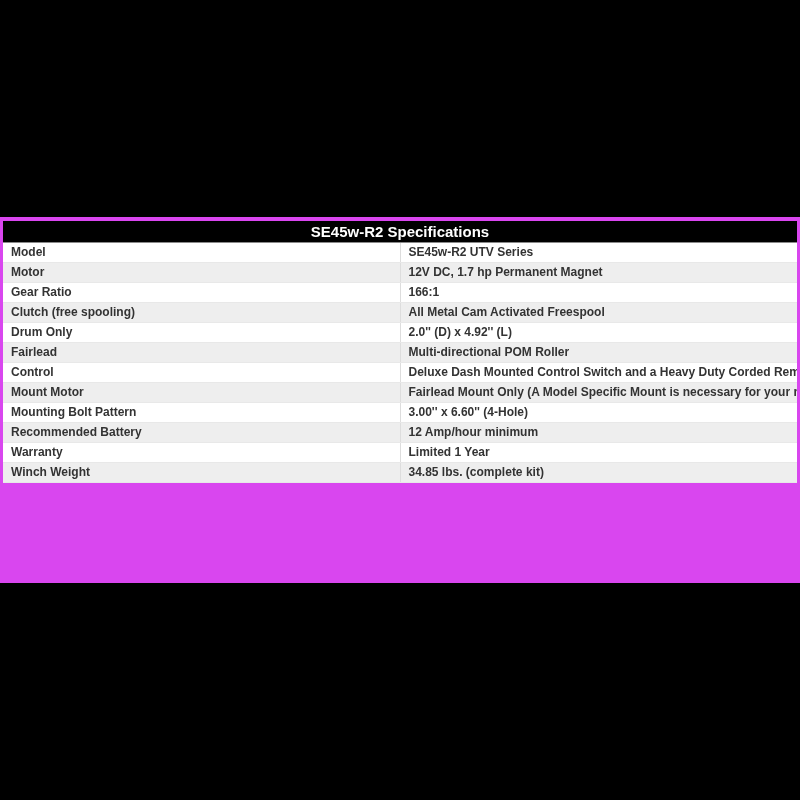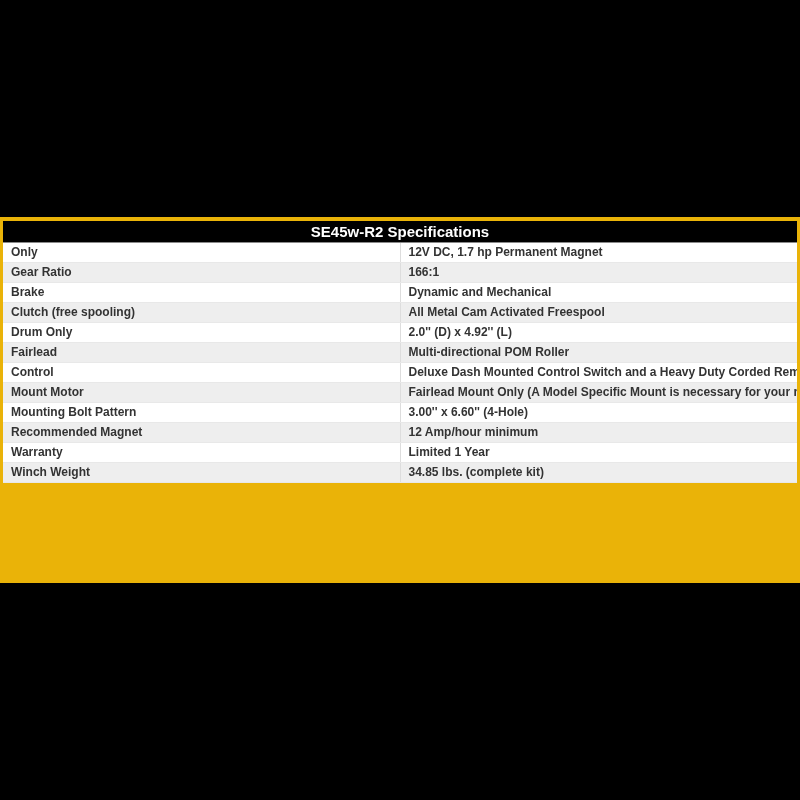--- a/index.html
+++ b/index.html
@@ -24,21 +24,21 @@
     background: #000000;
   }
   .band-top { top: 0; height: 217px; }
   .band-bottom { top: 583px; height: 217px; }
   .content-panel {
     position: absolute;
     top: 217px;
     left: 0;
     width: 800px;
     height: 366px;
-    background: #eab308;
+    background: #d946ef;
   }
   table.spec-table {
     border-collapse: collapse;
     table-layout: fixed;
     width: 794px;
     margin: 4px 3px 0 3px;
   }
   .spec-table th.title-cell {
     background: #000000;
     color: #ffffff;
@@ -79,30 +79,30 @@
 
   <div class="content-panel">
     <table class="spec-table">
       <thead>
         <tr>
           <th class="title-cell" colspan="2">SE45w-R2 Specifications</th>
         </tr>
       </thead>
       <tbody>
         <tr>
-          <td class="label-cell">Only</td>
+          <td class="label-cell">Model</td>
+          <td>SE45w-R2 UTV Series</td>
+        </tr>
+        <tr>
+          <td class="label-cell">Motor</td>
           <td>12V DC, 1.7 hp Permanent Magnet</td>
         </tr>
         <tr>
           <td class="label-cell">Gear Ratio</td>
           <td>166:1</td>
-        </tr>
-        <tr>
-          <td class="label-cell">Brake</td>
-          <td>Dynamic and Mechanical</td>
         </tr>
         <tr>
           <td class="label-cell">Clutch (free spooling)</td>
           <td>All Metal Cam Activated Freespool</td>
         </tr>
         <tr>
           <td class="label-cell">Drum Only</td>
           <td>2.0'' (D) x 4.92'' (L)</td>
         </tr>
         <tr>
@@ -115,21 +115,21 @@
         </tr>
         <tr>
           <td class="label-cell">Mount Motor</td>
           <td>Fairlead Mount Only (A Model Specific Mount is necessary for your make and model UTV)</td>
         </tr>
         <tr>
           <td class="label-cell">Mounting Bolt Pattern</td>
           <td>3.00'' x 6.60'' (4-Hole)</td>
         </tr>
         <tr>
-          <td class="label-cell">Recommended Magnet</td>
+          <td class="label-cell">Recommended Battery</td>
           <td>12 Amp/hour minimum</td>
         </tr>
         <tr>
           <td class="label-cell">Warranty</td>
           <td>Limited 1 Year</td>
         </tr>
         <tr>
           <td class="label-cell">Winch Weight</td>
           <td>34.85 lbs. (complete kit)</td>
         </tr>

